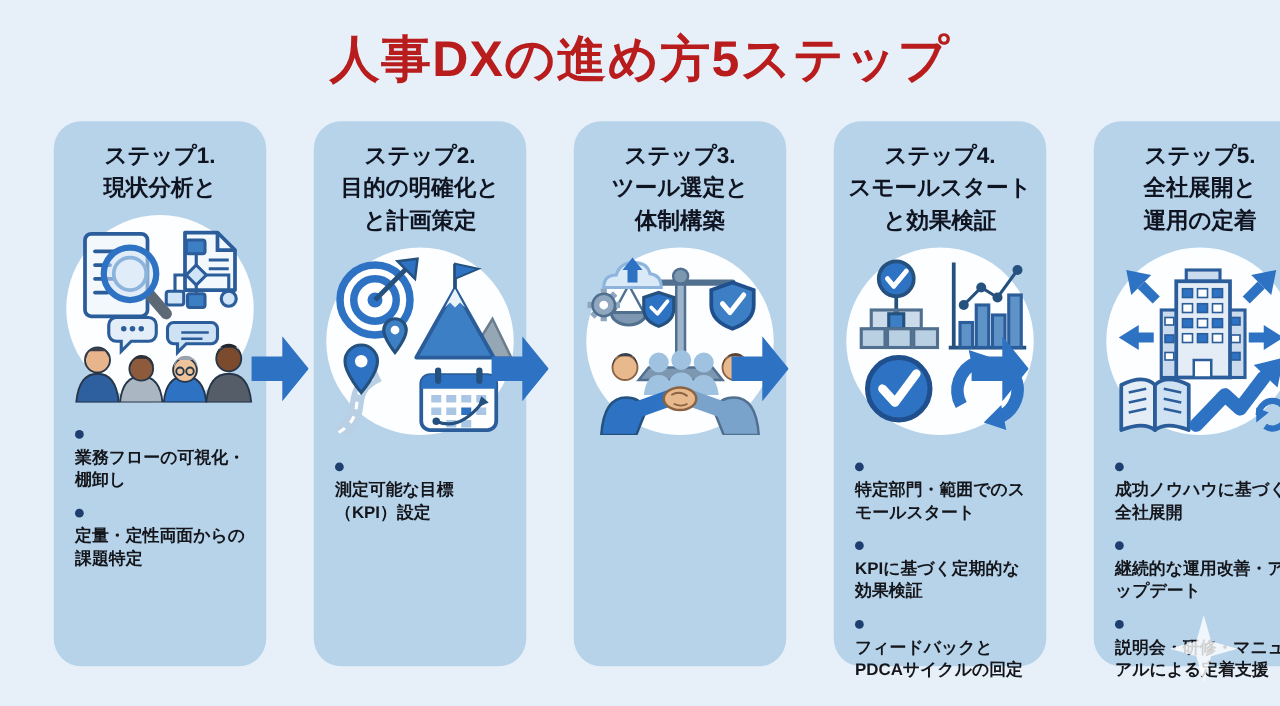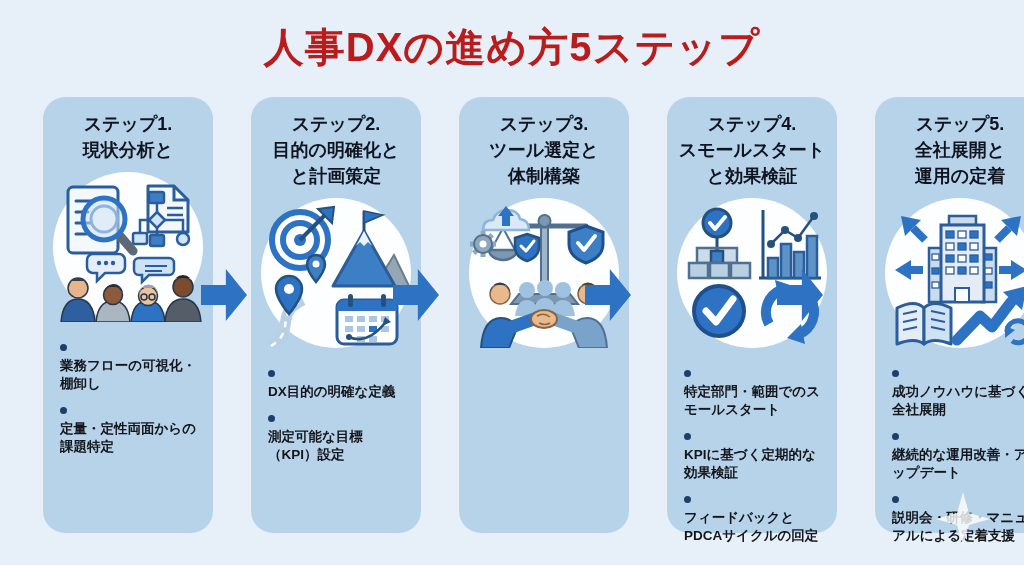--- a/index.html
+++ b/index.html
@@ -164,24 +164,20 @@
               <rect x="96" y="138" width="8" height="6"></rect>
                 <rect x="108" y="138" width="8" height="6"></rect>
             </g>
             <path d="M88 139 q18 8 36 -14" fill="none" stroke="#25517f" stroke-width="2.5"></path>
             <polygon points="124,119 130,124 121,128" fill="#25517f"></polygon>
             <circle cx="88" cy="139" r="3" fill="#25517f"></circle>
           </g>
         </svg>
       </div>
       <ul class="bullets">
-        <li>
-            <span class="dot"></span>
-            <span>DX目的の明確な定義</span>
-          </li>
         <li>
             <span class="dot"></span>
             <span>測定可能な目標（KPI）設定</span>
           </li>
       </ul>
     </div>
 
     <div class="card">
       <div class="heading">
         <div>ステップ3.</div>

